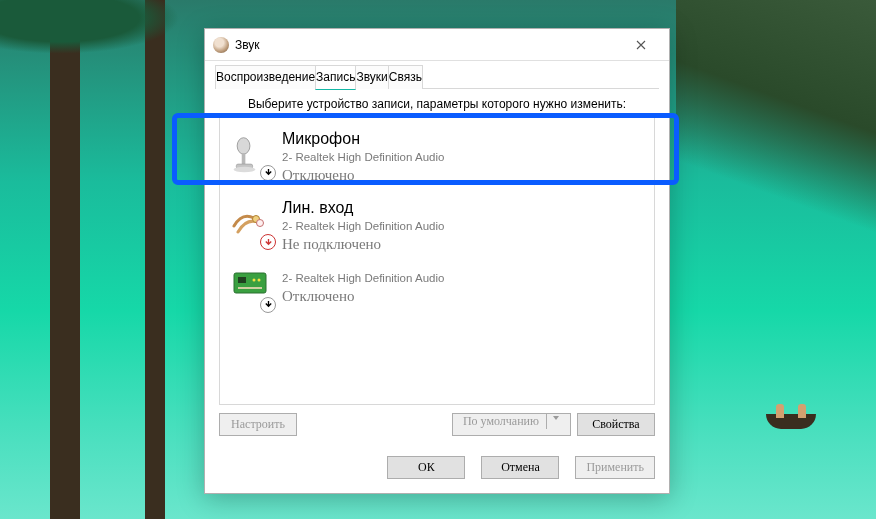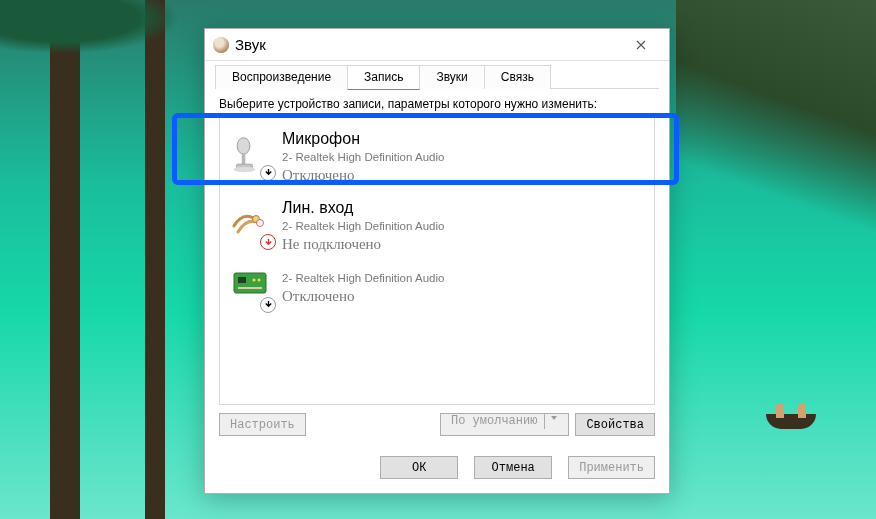--- a/index.html
+++ b/index.html
@@ -72,21 +72,21 @@
       align-items: center;
       padding: 0 8px;
       border-bottom: 1px solid #e0e0e0;
     }
     .titlebar .appicon {
       width: 16px; height: 16px;
       margin-right: 6px;
       background: radial-gradient(circle at 40% 35%, #f0e0d0 30%, #c0a080 60%, #806040 90%);
       border-radius: 50%;
     }
-    .titlebar .title { flex: 1; font-size: 15px; color: #000; }
+    .titlebar .title { flex: 1; font-size: 12px; color: #000; }
     .titlebar .close {
       width: 40px; height: 28px;
       display: flex; align-items: center; justify-content: center;
       cursor: pointer;
     }
     .titlebar .close svg { width: 10px; height: 10px; }
 
     .tabbar {
       display: flex;
       padding: 4px 10px 0 10px;
@@ -94,21 +94,21 @@
     }
     .tabbar::after {
       content: '';
       position: absolute;
       left: 10px; right: 10px; bottom: 0;
       height: 1px;
       background: #d8d8d8;
       z-index: 0;
     }
     .tab {
-      padding: 4px 16px 5px;
+      padding: 4px 0 5px;
       border: 1px solid #d8d8d8;
       border-bottom: none;
       background: #fcfcfc;
       font-size: 12px;
       cursor: pointer;
       position: relative;
       margin-right: -1px;
       z-index: 1;
     }
     .tab.active {
@@ -117,21 +117,21 @@
       margin-bottom: -1px;
       z-index: 2;
     }
 
     .content {
       flex: 1;
       padding: 8px 14px 10px;
       display: flex;
       flex-direction: column;
     }
-    .instruction { font-size: 12px; color: #000; margin-bottom: 6px; }
+    .instruction { font-size: 12px; color: #000; margin-bottom: 6px; text-align: center; }
 
     .device-list {
       flex: 1;
       border: 1px solid #d8d8d8;
       background: #ffffff;
       padding: 4px 0;
       position: relative;
     }
     .device {
       display: flex;
@@ -180,21 +180,21 @@
       gap: 6px;
     }
     .btn {
       height: 23px;
       min-width: 78px;
       padding: 0 10px;
       border: 1px solid #adadad;
       background: #e1e1e1;
       font-size: 12px;
       cursor: pointer;
-      font-family: Liberation Mono, monospace;
+      font-family: Liberation Serif, serif;
     }
     .btn:disabled {
       color: #9a9a9a;
       background: #efefef;
       cursor: default;
     }
     .btn.split {
       display: inline-flex;
       align-items: flex-start;
     }

